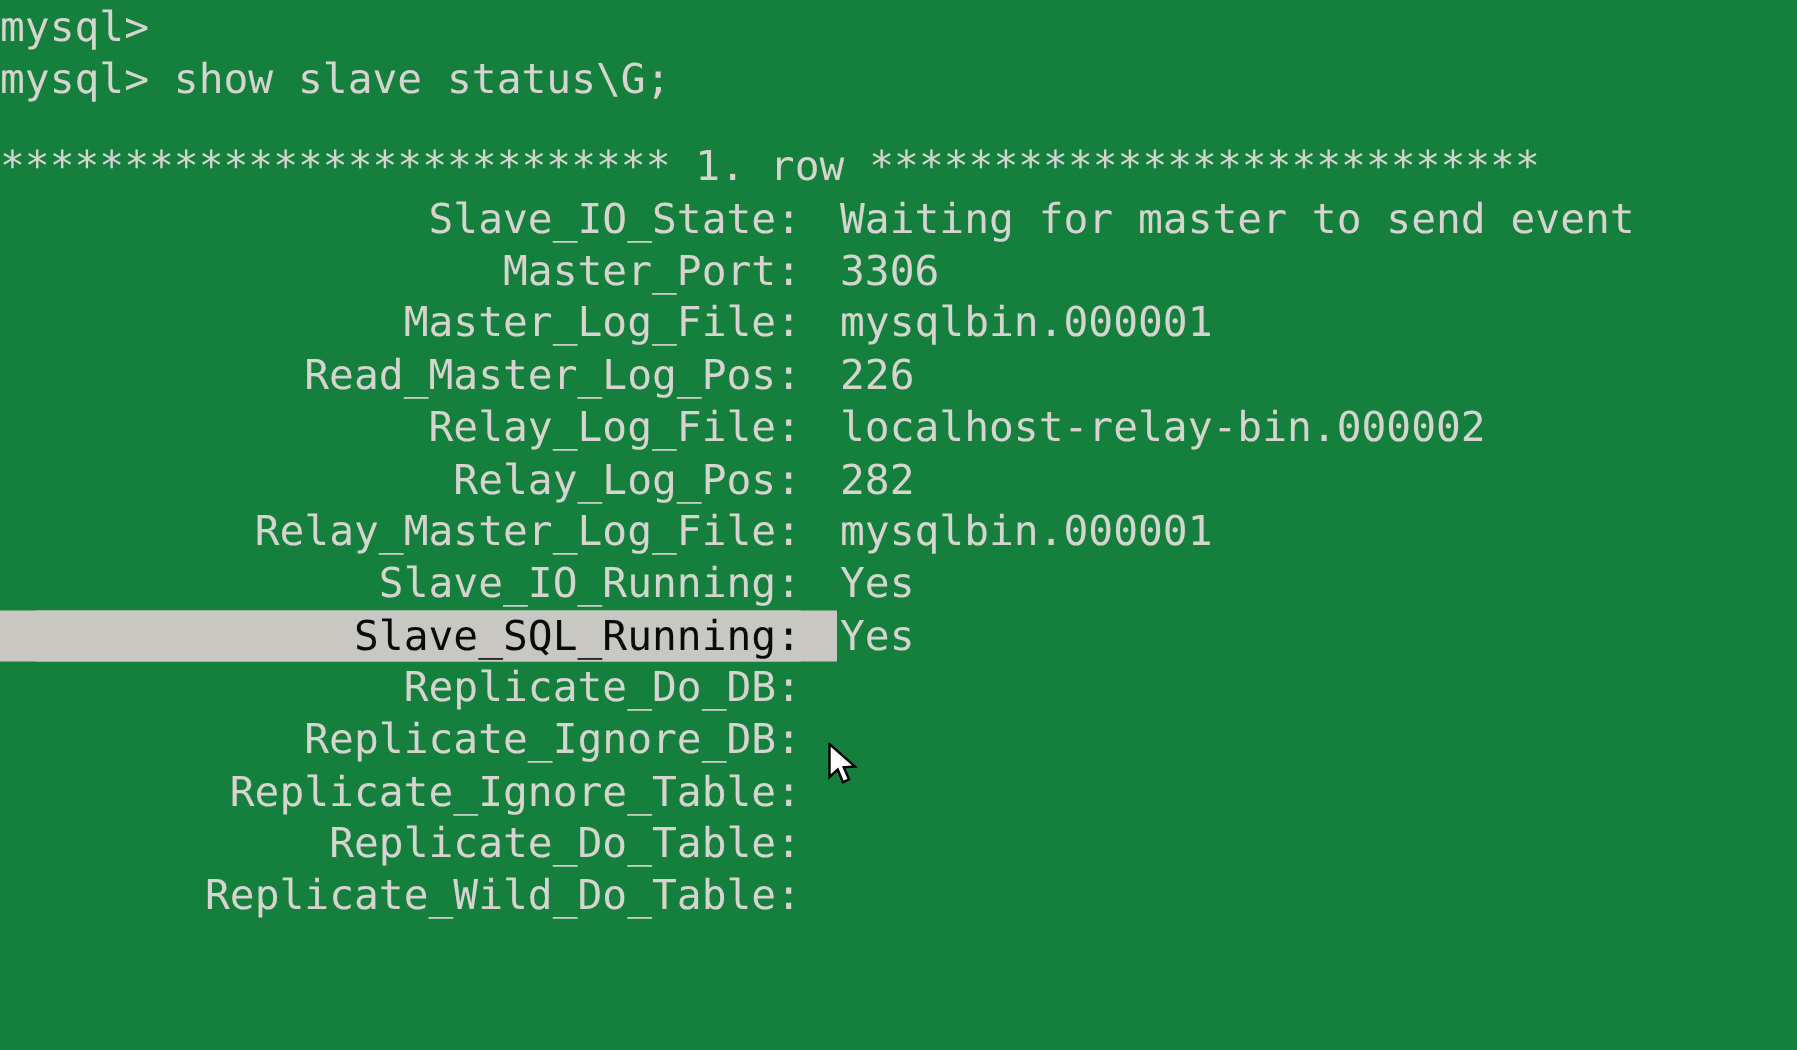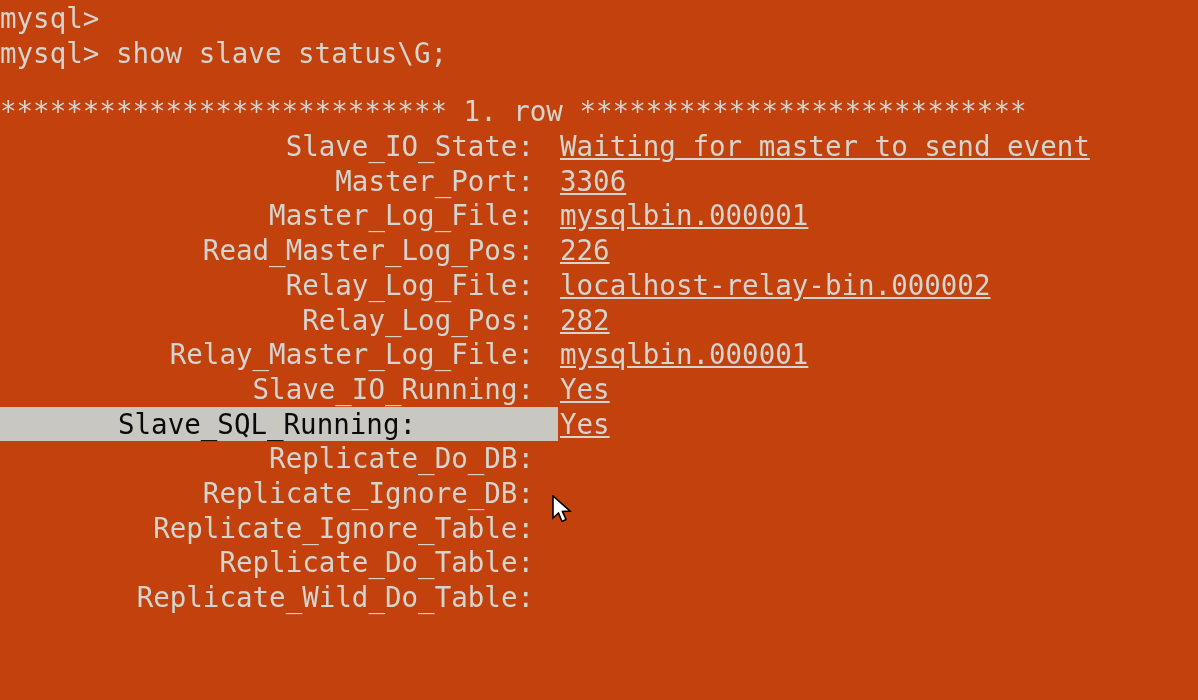--- a/index.html
+++ b/index.html
@@ -4,21 +4,21 @@
 <style>
   html, body {
     margin: 0;
     padding: 0;
     background: #000000;
   }
   #terminal {
     position: relative;
     width: 1198px;
     height: 700px;
-    background: #c2410c;
+    background: #15803d;
     overflow: hidden;
     font-family: "DejaVu Sans Mono", "Liberation Mono", monospace;
     font-size: 27.5px;
     line-height: 34.7px;
     letter-spacing: 0px;
     color: #d6d4ce;
     -webkit-font-smoothing: none;
   }
   .term-lines {
     position: absolute;
@@ -39,27 +39,25 @@
   .label {
     display: inline-block;
     width: 534px;
     text-align: right;
     white-space: pre;
   }
   .val {
     display: inline-block;
     padding-left: 26px;
     white-space: pre;
-    text-decoration: underline;
   }
   .sel .label {
     background: #c9c7c1;
     color: #0a0a0a;
     box-shadow: 24px 0 0 0 #c9c7c1;
-    text-align: center;
   }
   .sel .val {
     position: relative;
   }
   .cursor {
     position: absolute;
     left: 552px;
     top: 495px;
     width: 22px;
     height: 32px;

